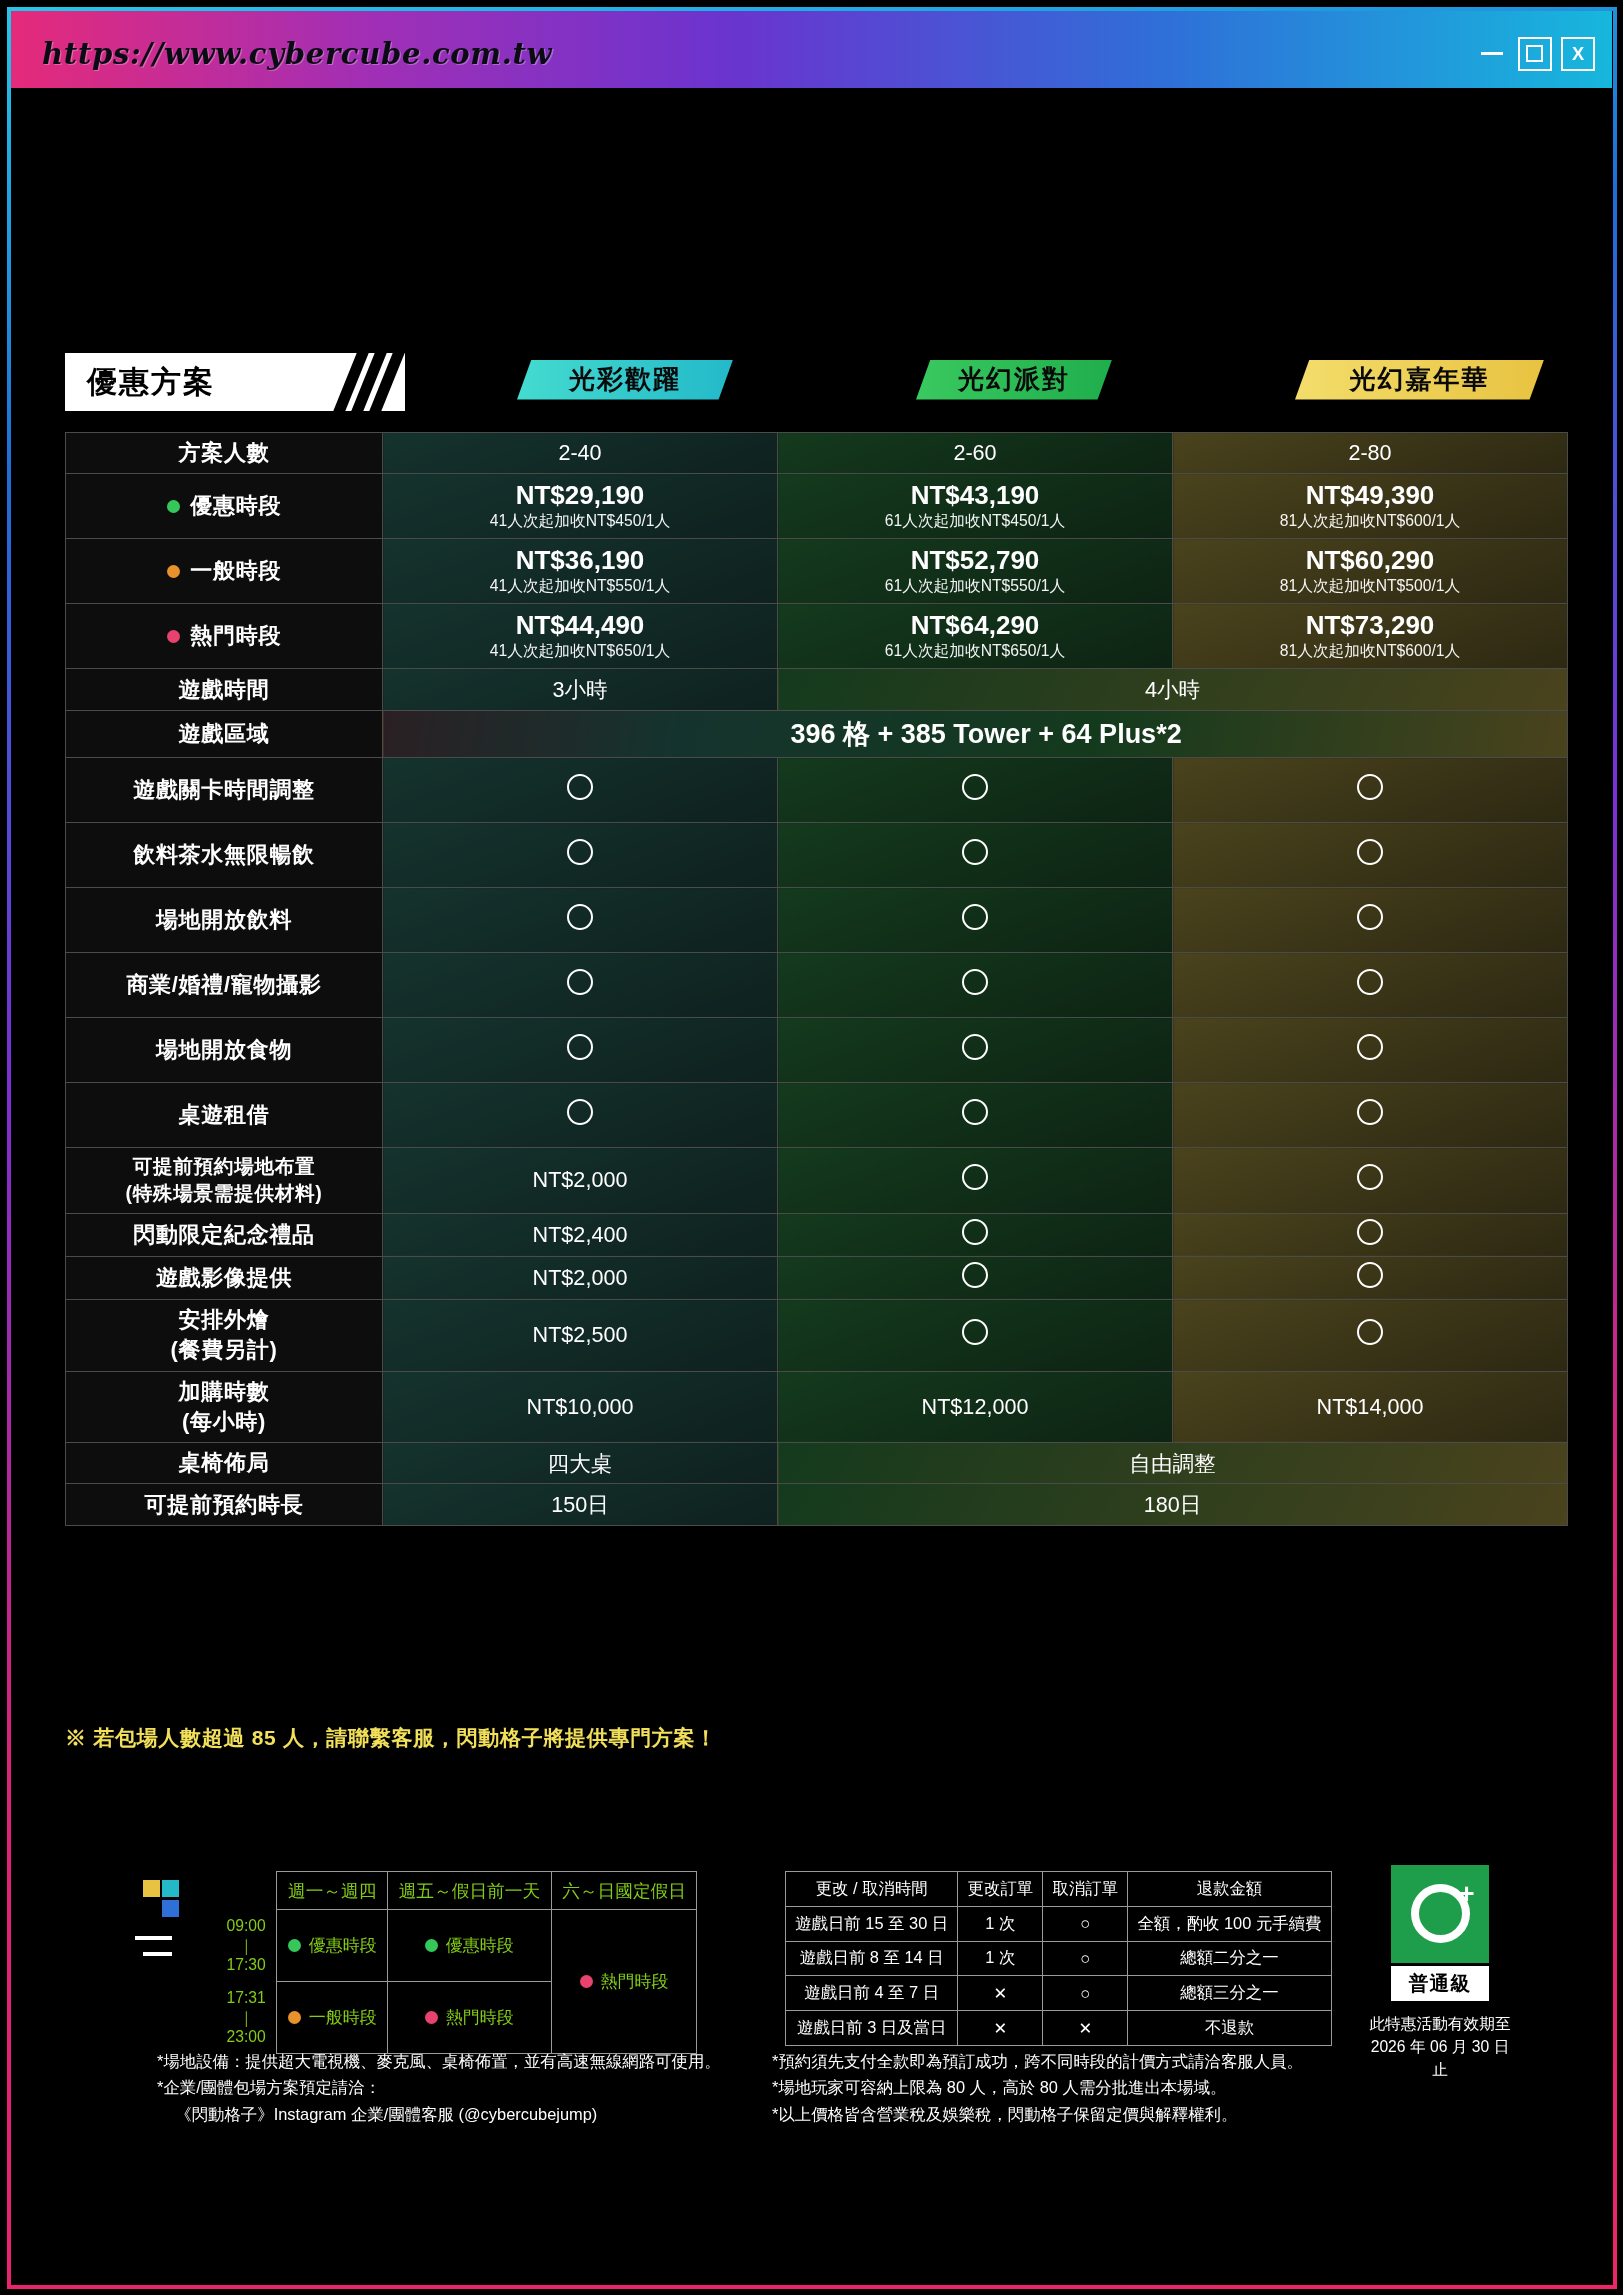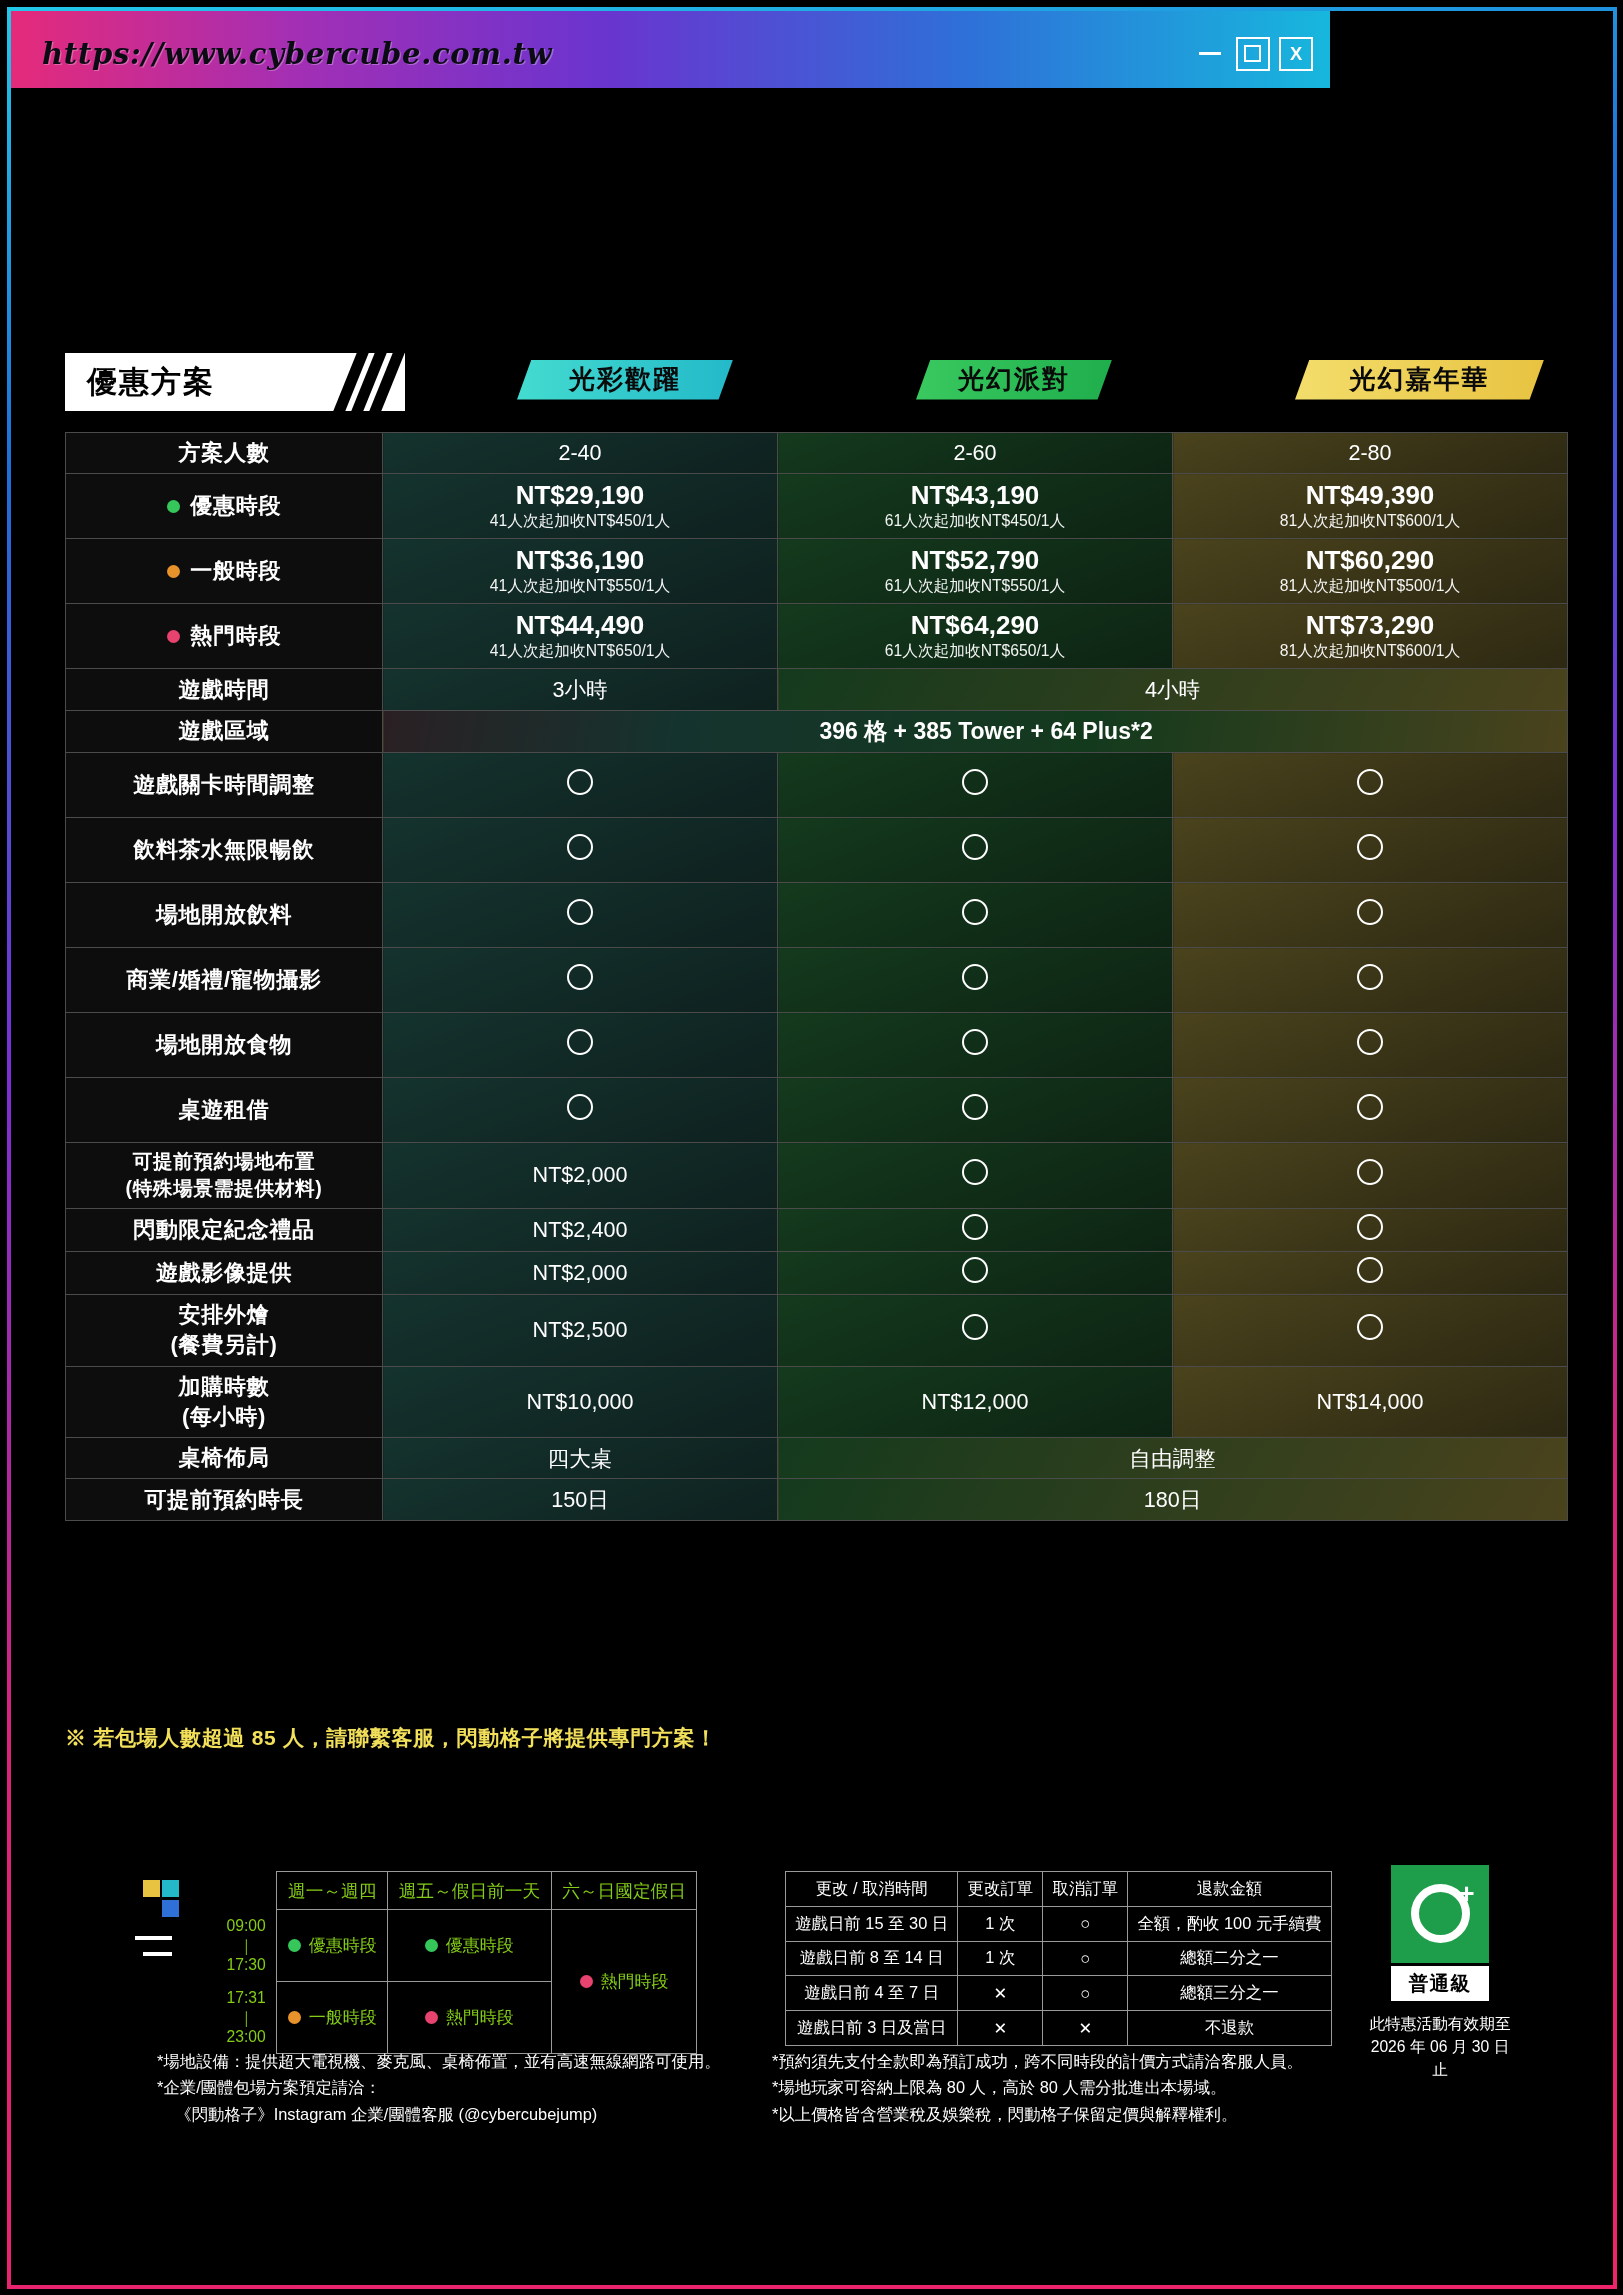--- a/index.html
+++ b/index.html
@@ -26,21 +26,21 @@
     border: 4.6px solid transparent;
     background:
       linear-gradient(#000,#000) padding-box,
       linear-gradient(170deg, #23c8e8 0%, #1d6fd8 18%, #7d2fd4 42%, #d9247a 68%, #f0246a 100%) border-box;
   }
 
   
   .titlebar {
     position: absolute;
     left: 11px; top: 11px;
-    width: 1319px; height: 77px;
+    width: 1601px; height: 77px;
     background: linear-gradient(90deg, #e52a7a 0%, #a22fb5 22%, #6a34cf 45%, #2f6fd8 72%, #17b7dd 100%);
     display: flex;
     align-items: center;
     justify-content: space-between;
     padding: 8px 17px 0 31px;
   }
   .url {
     font-family: "DejaVu Serif", serif;
     font-style: italic;
     font-weight: bold;
@@ -425,21 +425,21 @@
       </tr>
 
       <tr>
         <td class="label">遊戲時間</td>
         <td class="col-a">3小時</td>
         <td class="col-bc" colspan="2">4小時</td>
       </tr>
 
       <tr>
         <td class="label">遊戲區域</td>
-        <td class="col-abc" colspan="3" style="font-size:23px;font-weight:bold;padding-left:26px;">396 格 + 385 Tower + 64 Plus*2</td>
+        <td class="col-abc" colspan="3" style="font-size:27px;font-weight:bold;padding-left:26px;">396 格 + 385 Tower + 64 Plus*2</td>
       </tr>
 
       <tr class="row-tall">
         <td class="label">遊戲關卡時間調整</td>
         <td class="col-a"><span class="circle"></span></td>
         <td class="col-b"><span class="circle"></span></td>
         <td class="col-c"><span class="circle"></span></td>
       </tr>
       <tr class="row-tall">
         <td class="label">飲料茶水無限暢飲</td>

